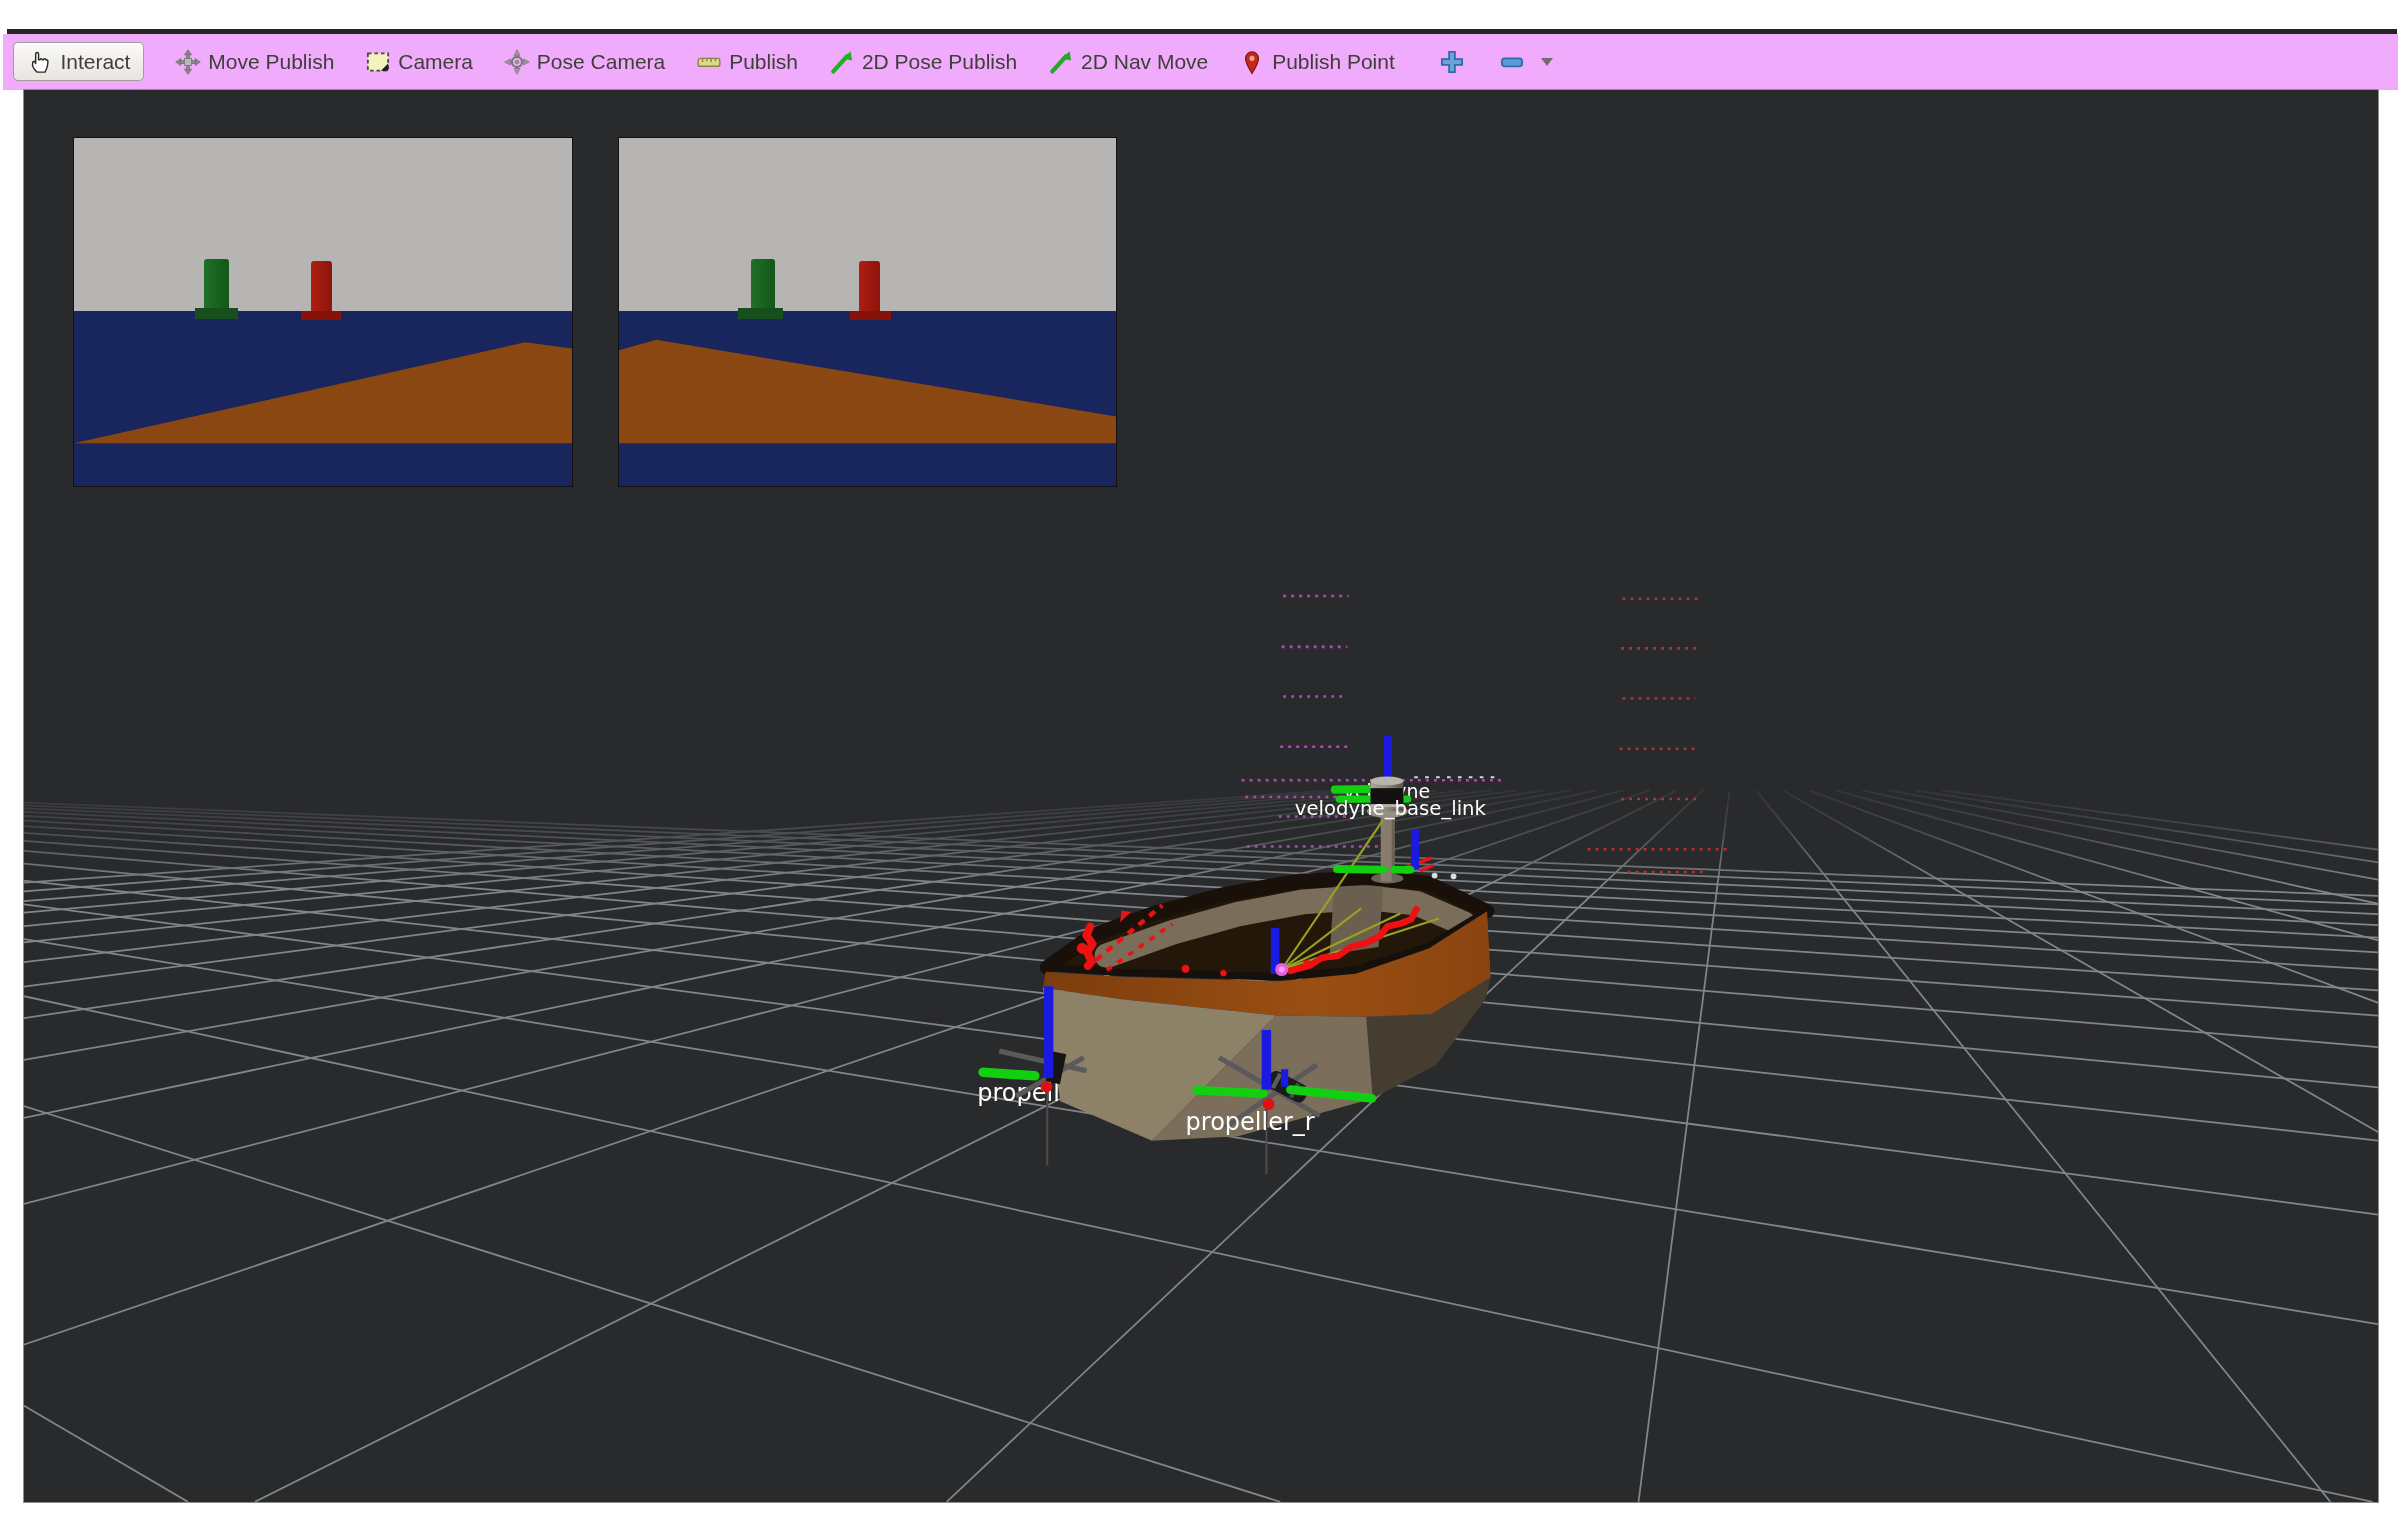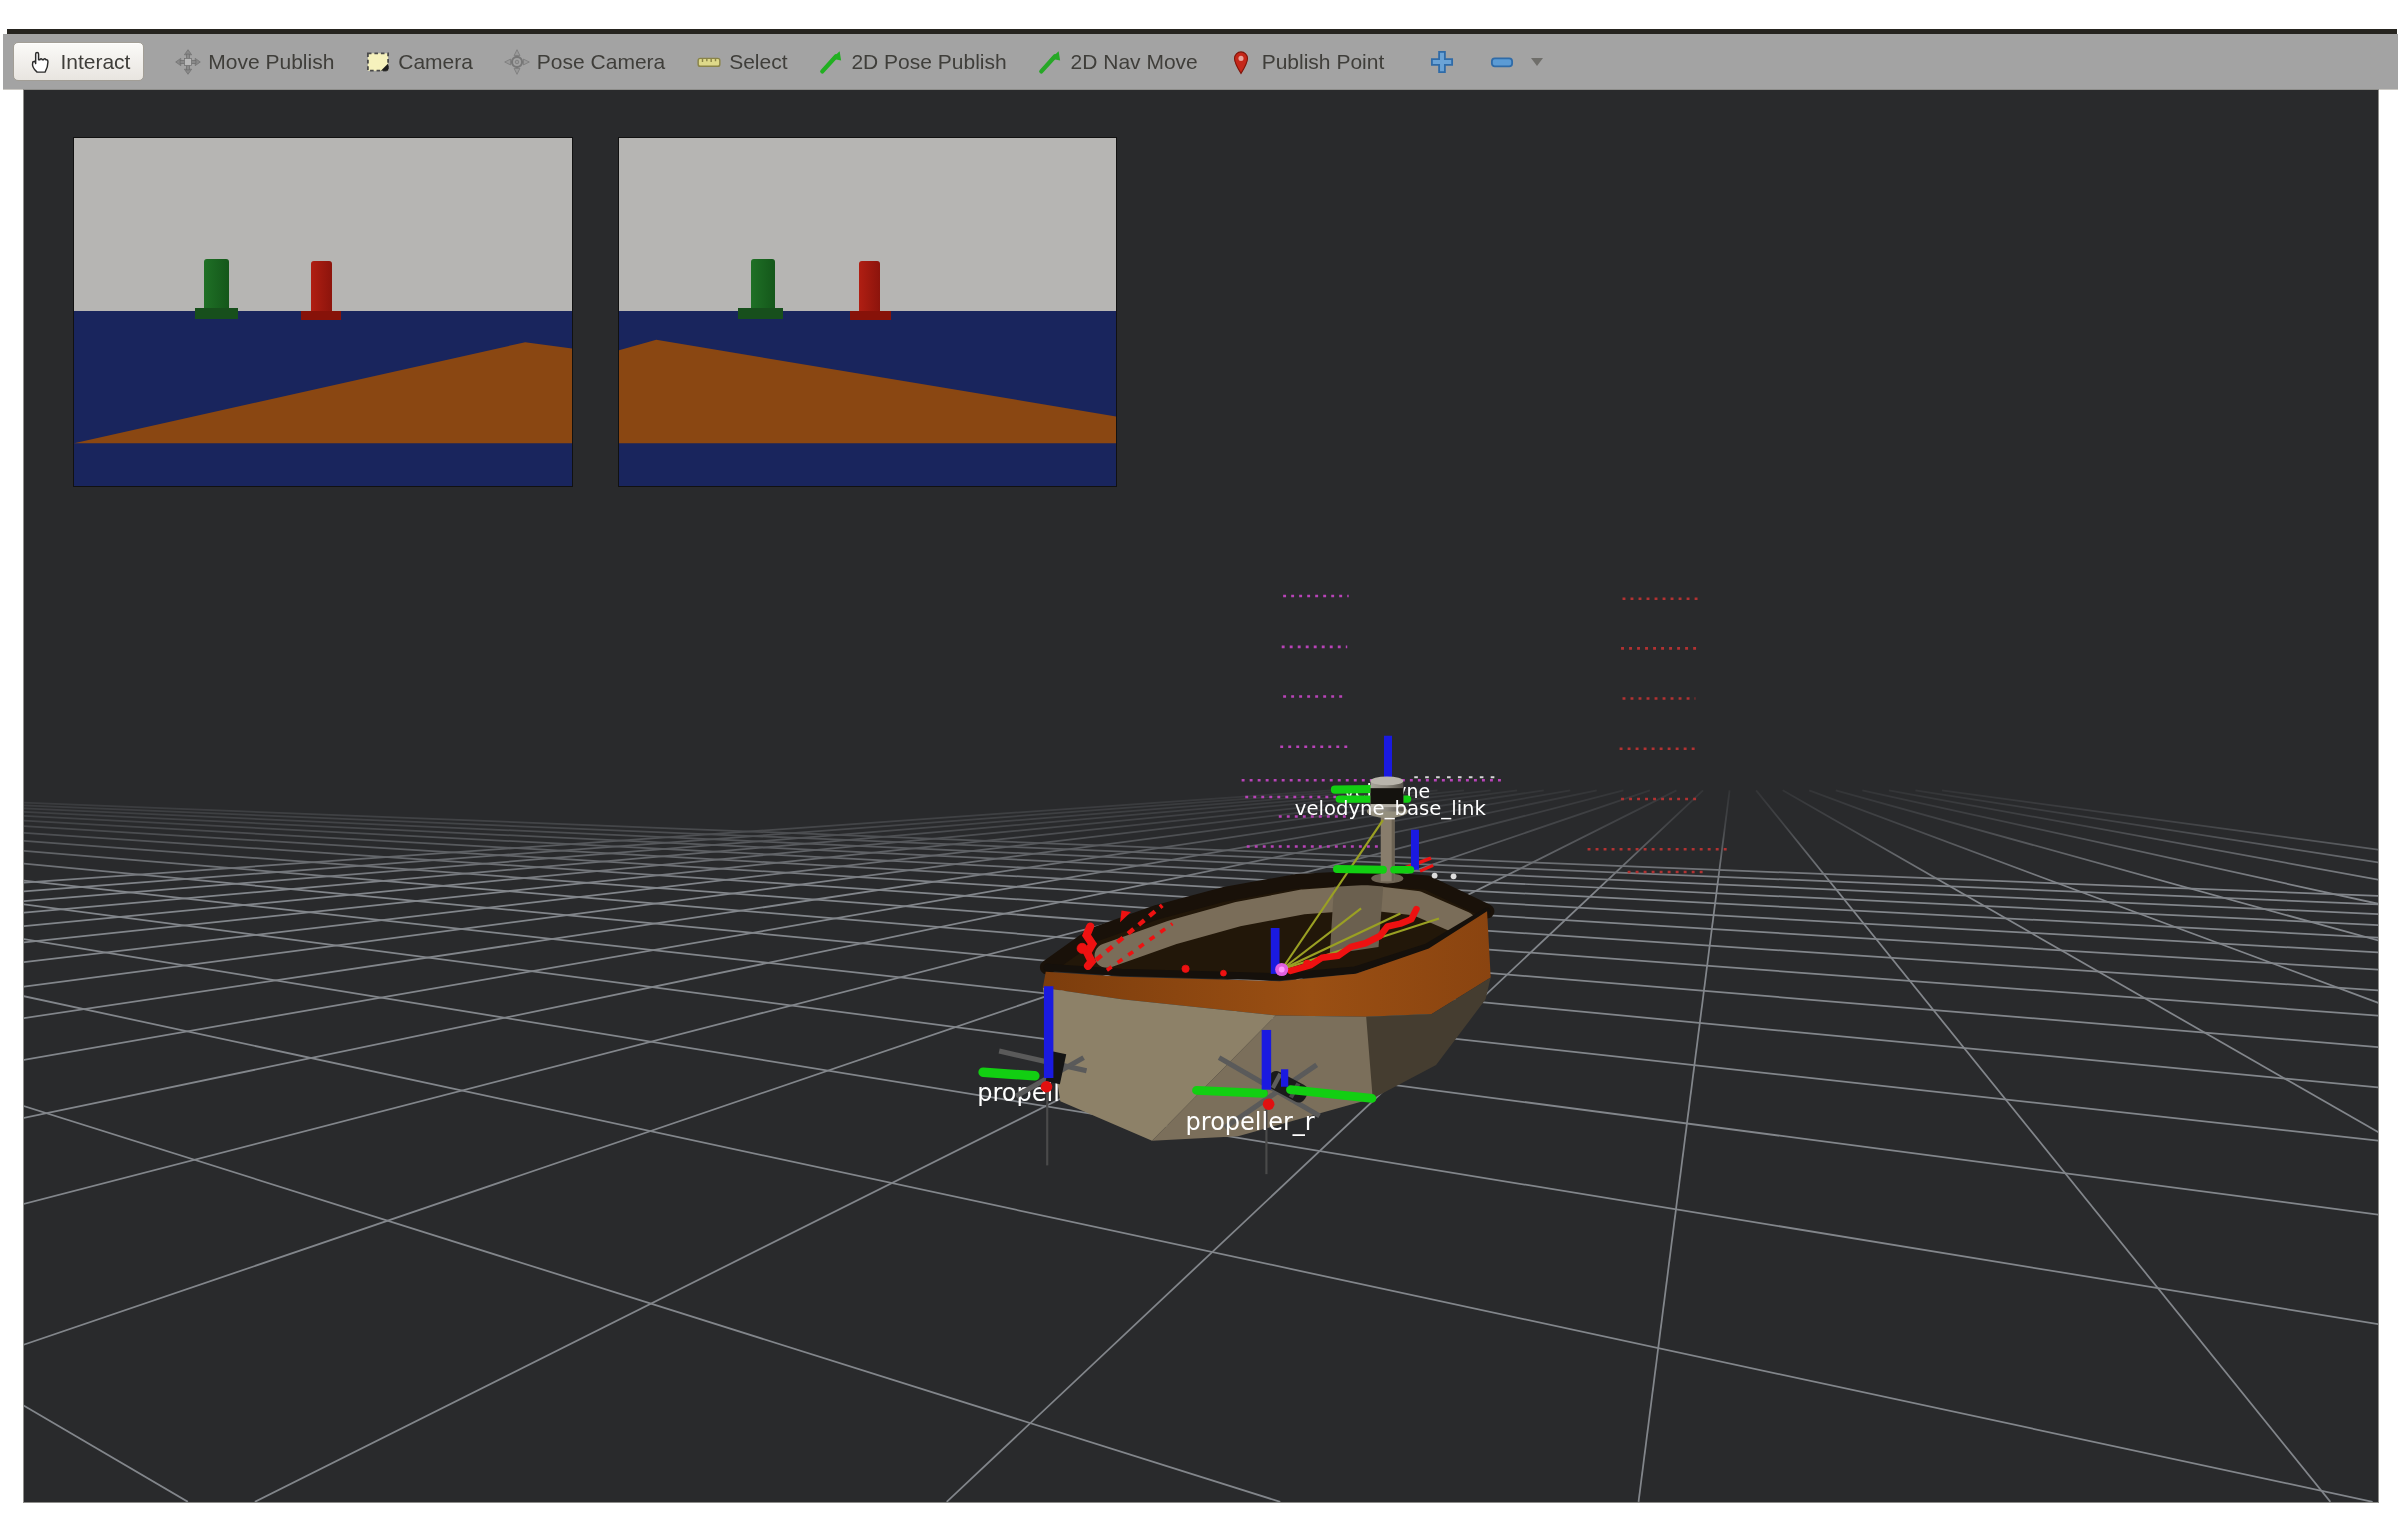--- a/index.html
+++ b/index.html
@@ -1,20 +1,20 @@
 <!DOCTYPE html>
 <html style="font-size:11.7px"><head>
 <meta charset="utf-8">
 <style>
   html,body{margin:0;padding:0;background:#ffffff;}
   #app{position:relative;width:2401px;height:1521px;background:#ffffff;overflow:hidden;
        font-family:"Liberation Sans",sans-serif;}
   
   #menubar-edge{position:absolute;left:7.3px;top:29px;width:2390px;height:5.1px;background:#26241f;}
-  #toolbar{position:absolute;left:2.9px;top:34px;width:2395px;height:55px;background:#a3a3a3;
+  #toolbar{position:absolute;left:2.9px;top:34px;width:2395px;height:55px;background:#f0abfc;
            border-bottom:0.7px solid #c9c7c2;display:flex;align-items:center;}
   .tool{display:flex;align-items:center;gap:7.3px;margin:0 15.3px;cursor:default;}
   .tool span{font-size:21px;color:#3f3e3a;white-space:nowrap;}
   .tool.selected{background:linear-gradient(#fbfaf8,#e8e5e0);border:0.7px solid #a29e96;border-radius:5.1px;
                  padding:5.1px 13px;margin-left:10.2px;box-shadow:inset 0 0.7px 0 #ffffff;}
   .ticon{width:26px;height:26px;flex:0 0 auto;}
   .caret{width:0;height:0;border-left:6.6px solid transparent;border-right:6.6px solid transparent;
          border-top:8px solid #6f6e6a;margin-left:8.7px;}
   
   #viewport{position:absolute;left:24px;top:90px;width:2354px;height:1412px;background:#292a2c;
@@ -88,21 +88,21 @@
         </g>
       </svg>
       <span>Pose Camera</span>
     </div>
 
     <div class="tool">
       <svg class="ticon" viewBox="0 0 36 36">
         <rect x="3" y="13" width="30" height="11" rx="3" fill="#ded98a" stroke="#8a8448" stroke-width="2"></rect>
         <path d="M9 13 v5 M15 13 v4 M21 13 v5 M27 13 v4" stroke="#8a8448" stroke-width="2" fill="none"></path>
       </svg>
-      <span>Select</span>
+      <span>Publish</span>
     </div>
 
     <div class="tool">
       <svg class="ticon" viewBox="0 0 36 36">
         <line x1="6" y1="31" x2="25" y2="10" stroke="#21b021" stroke-width="6" stroke-linecap="round"></line>
         <polygon points="30,3 32,16 19,13" fill="#21b021"></polygon>
       </svg>
       <span>2D Pose Publish</span>
     </div>
 

